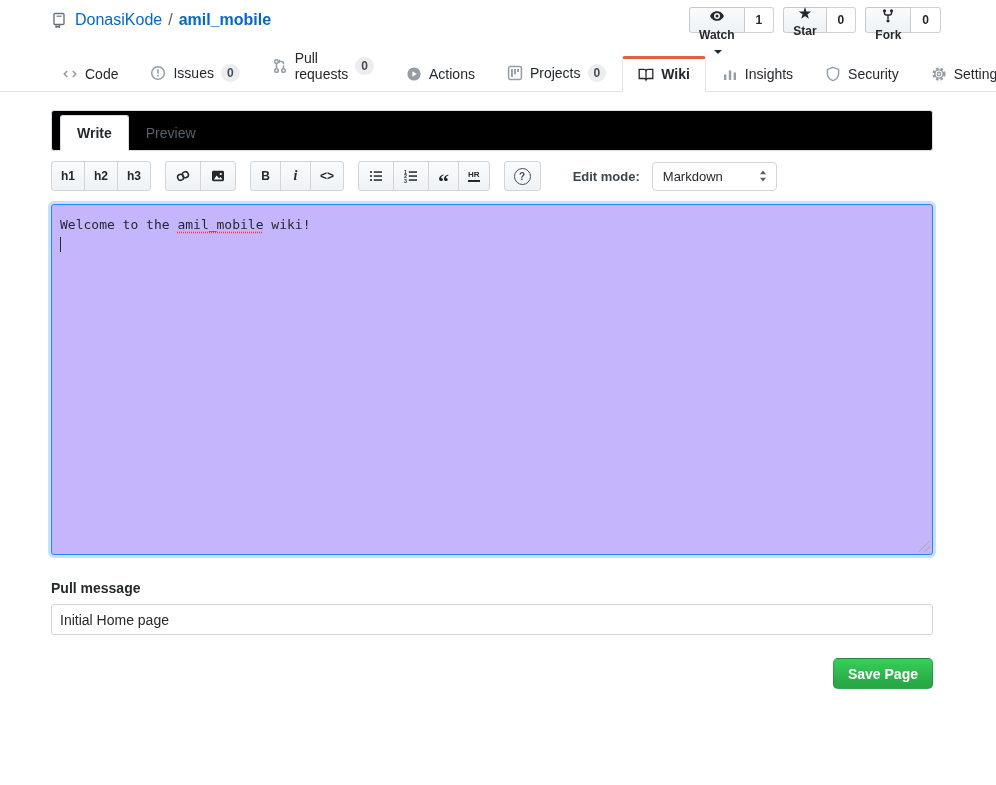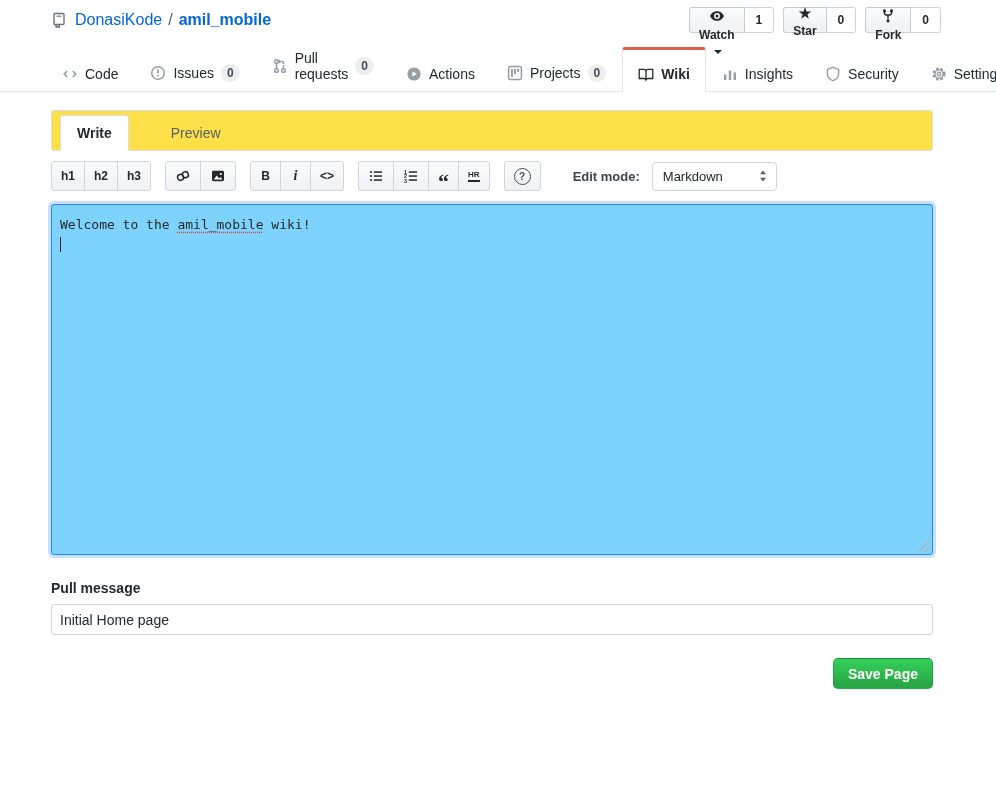--- a/index.html
+++ b/index.html
@@ -21,35 +21,35 @@
       background:#fff; border-radius:0 3px 3px 0; cursor:pointer; }
   .caret { width:0; height:0; border:4px solid transparent; border-top-color:#24292e; margin-top:4px; margin-left:2px; }
   .star-ch { font-size:14px; line-height:1; margin-top:-2px; }
 
   
   .repo-nav { border-bottom:1px solid #e1e4e8; padding-left:46px; display:flex; align-items:flex-end; height:49px; margin-top:5px; }
   .rtab { display:flex; align-items:center; gap:7px; padding:9px 15px 10px; font-size:14px; color:#24292e; cursor:pointer;
       border:1px solid transparent; border-bottom:none; margin-bottom:-1px; background:transparent; }
   .rtab .ic { color:#959da5; }
   .rtab.sel { background:#fff; border-color:#e1e4e8; border-top:3px solid #dd6344; border-radius:3px 3px 0 0;
-      font-weight:600; padding-top:16px; }
+      font-weight:600; padding-top:7px; }
   .rtab.sel .ic { color:#24292e; }
   .counter { background:rgba(27,31,35,.08); color:#444d56; font-size:12px; font-weight:600; line-height:1;
       padding:3px 6px; border-radius:20px; }
 
   
   .main { width:882px; margin-left:51px; }
   h1.page-title { font-size:26px; font-weight:400; margin-top:24px; line-height:1.25; }
   .text-input { width:100%; height:31px; padding:5px 8px; font-size:14px; border:1px solid #d1d5da; border-radius:3px;
       font-family:"Liberation Sans", sans-serif; color:#24292e; background:#fff; }
   .title-input { margin-top:15px; font-weight:700; }
 
   
-  .comment-head { margin-top:18px; height:41px; background:#fde047; border:1px solid #d8dee4; border-radius:3px;
-      display:flex; align-items:flex-end; padding:0 8px;gap:25px; }
+  .comment-head { margin-top:18px; height:41px; background:#000000; border:1px solid #d8dee4; border-radius:3px;
+      display:flex; align-items:flex-end; padding:0 8px; }
   .wtab { padding:9px 16px; font-size:14px; color:#586069; cursor:pointer; border:1px solid transparent; margin-bottom:-1px; }
   .wtab.active { background:#fff; color:#24292e; font-weight:600; border-color:#d8dee4; border-bottom-color:#fff;
       border-radius:3px 3px 0 0; }
 
   
   .toolbar { margin-top:10px; display:flex; align-items:center; }
   .tgroup { display:flex; margin-right:14px;justify-content:center; }
   .tbtn { height:30px; min-width:31px; padding:0 9px; display:flex; align-items:center; justify-content:center;
       background:linear-gradient(-180deg,#fafbfc,#f0f3f6 90%); border:1px solid #d1d5da; margin-left:-1px;
       font-size:12px; font-weight:700; color:#24292e; cursor:pointer; }
@@ -61,21 +61,21 @@
   .tbtn .hr-t { font-size:8px; font-weight:700; border-bottom:2px solid #24292e; padding-bottom:1px; }
   .help-circ { width:17px; height:17px; border:1.5px solid #44505a; border-radius:50%; display:flex; align-items:center;
       justify-content:center; font-size:10px; font-weight:700; color:#44505a; }
   .edit-mode { display:flex; align-items:center; margin-left:18px; gap:12px; }
   .em-label { font-size:13px; font-weight:600; color:#3d454d; }
   .em-select { width:125px; height:29px; border:1px solid #d1d5da; border-radius:4px; background:#fff; display:flex;
       align-items:center; justify-content:space-between; padding:0 8px 0 10px; font-size:13px; cursor:pointer; }
   .em-select .upd { color:#586069; }
 
   
-  .body-area { position:relative; margin-top:13px; width:100%; height:351px; background:#7dd3fc; border:1px solid #2188ff;
+  .body-area { position:relative; margin-top:13px; width:100%; height:351px; background:#c4b5fd; border:1px solid #2188ff;
       border-radius:3px; box-shadow:0 0 0 3px rgba(33,136,255,.25); padding:10px 8px;
       font-family:"DejaVu Sans Mono", monospace; font-size:13px; line-height:1.5; color:#24292e; cursor:text; }
   .misspell { text-decoration:underline dotted #d73a49; text-underline-offset:3px; }
   .caret-bar { display:inline-block; width:1px; height:15px; background:#24292e; vertical-align:text-bottom; }
   .resize-h { position:absolute; right:2px; bottom:2px; width:13px; height:13px; cursor:nwse-resize;
       background:repeating-linear-gradient(-45deg, transparent 0 3px, #b0b4b8 3px 4.5px);
       clip-path:polygon(100% 0, 100% 100%, 0 100%); }
 
   
   .em-section { margin-top:25px; }

